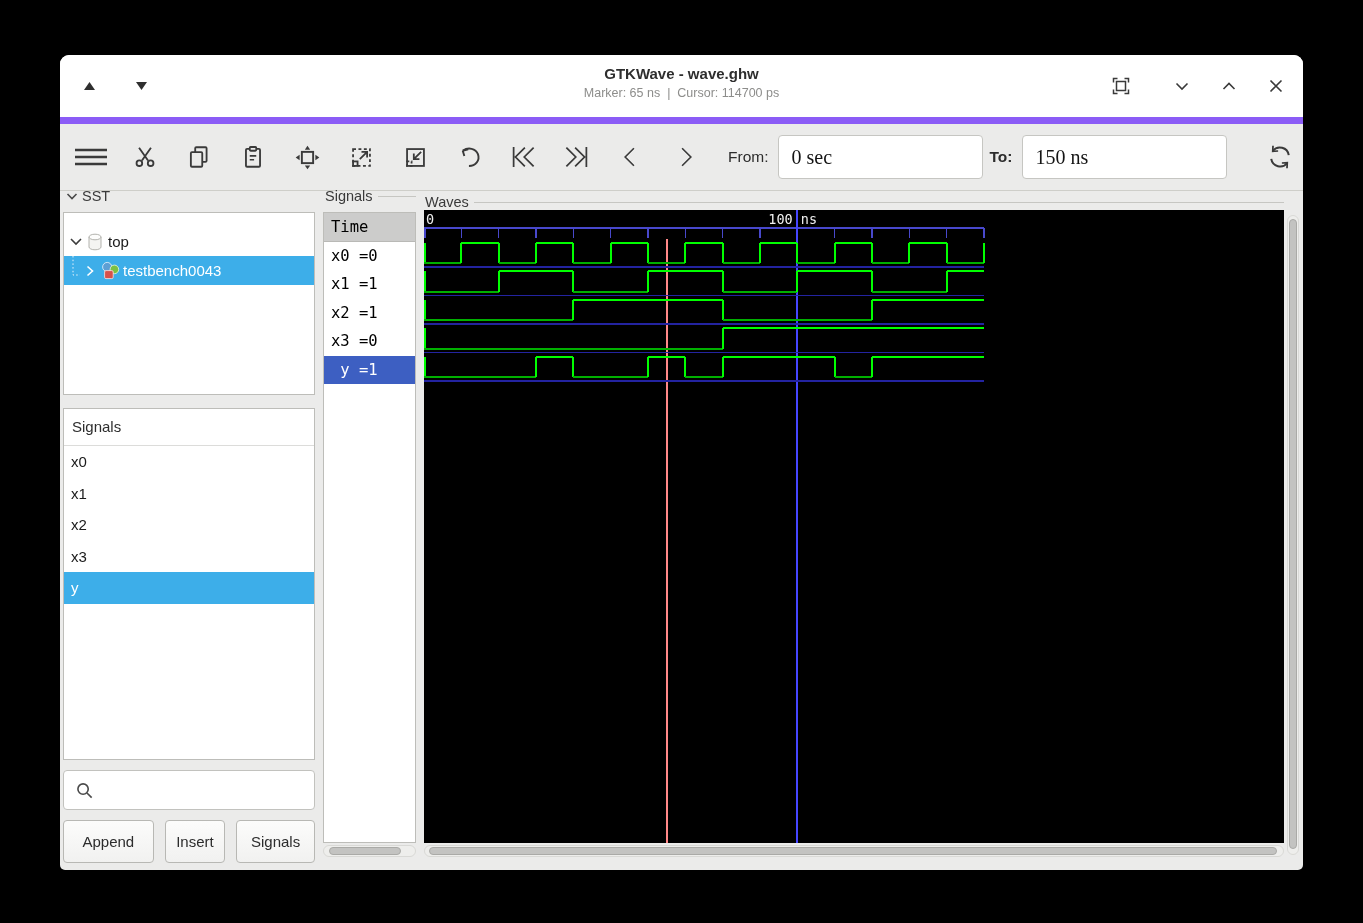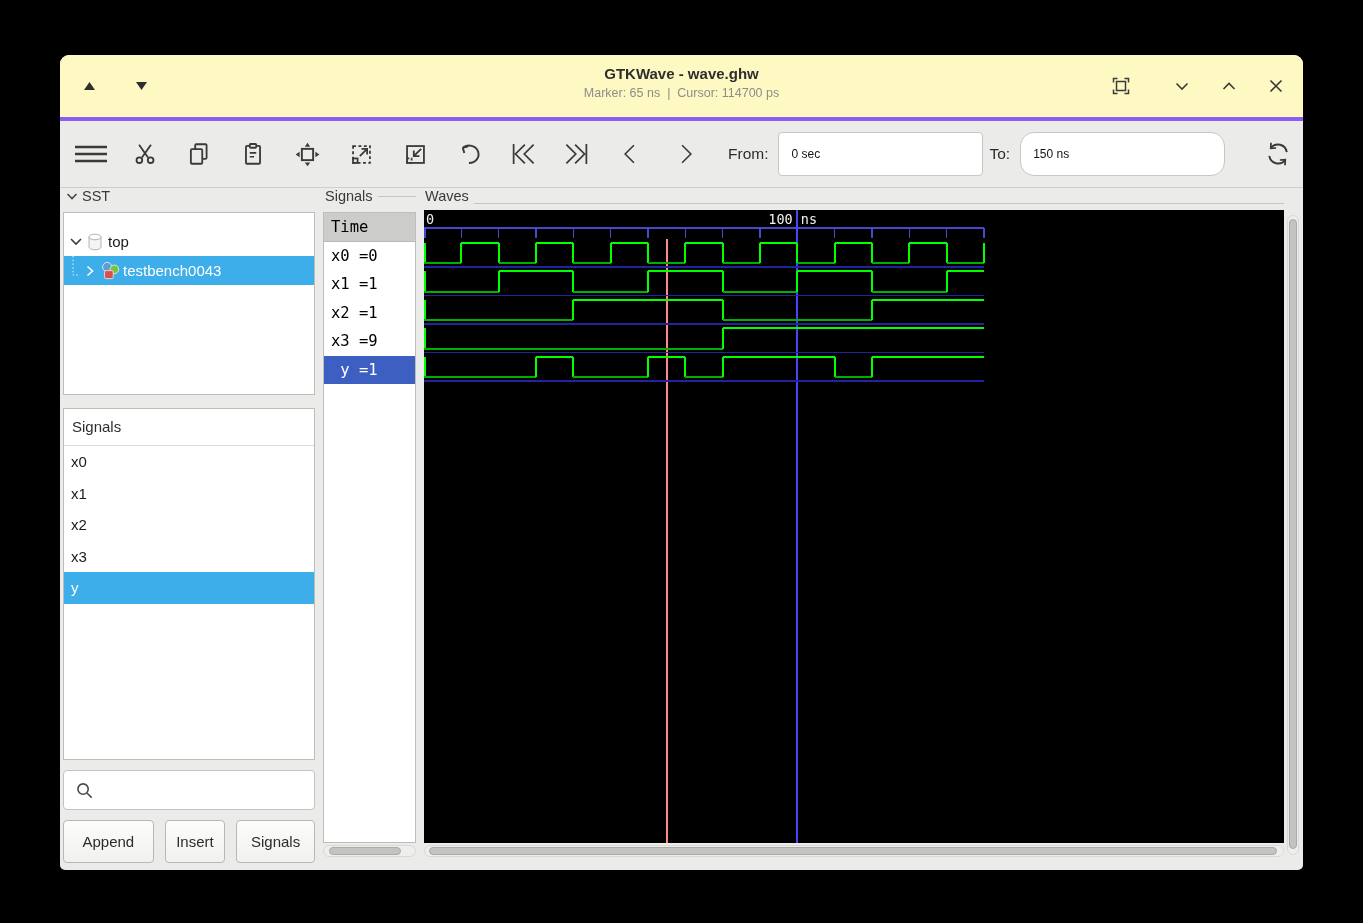--- a/index.html
+++ b/index.html
@@ -1,35 +1,35 @@
 <!DOCTYPE html>
 <html><head>
 <meta charset="utf-8">
 <style>
   html,body{margin:0;padding:0;width:1363px;height:923px;background:#000;overflow:hidden;
             font-family:"Liberation Sans",sans-serif;-webkit-font-smoothing:antialiased;}
   .window{position:absolute;left:60px;top:55px;width:1243px;height:815px;background:#ebebea;
           border-radius:9px 9px 5px 5px;overflow:hidden;}
   
-  .titlebar{position:relative;height:62px;background:#fef9c3;border-bottom:4px solid #8b5cf6;}
+  .titlebar{position:relative;height:62px;background:#ffffff;border-bottom:7px solid #8b5cf6;}
   .tb-left{position:absolute;left:18px;top:0;height:100%;display:flex;align-items:center;gap:30px;}
   .tb-btn{width:22px;height:22px;display:flex;align-items:center;justify-content:center;cursor:default;}
   .tb-center{position:absolute;left:0;right:0;top:10px;text-align:center;pointer-events:none;}
   .title{font-size:15px;font-weight:700;color:#2e2e2e;}
   .subtitle{font-size:12.5px;color:#8d8d8b;margin-top:4px;white-space:pre;}
   .tb-right{position:absolute;right:16px;top:0;height:100%;display:flex;align-items:center;gap:25px;}
   .tb-right .tb-btn:first-child{margin-right:14px;}
   
   .toolbar{position:relative;height:67px;background:#ebebea;border-bottom:1px solid #cecec9;
            display:flex;align-items:center;padding-left:14px;box-sizing:border-box;}
   .tbtn{height:38px;min-width:34px;display:flex;align-items:center;justify-content:center;margin-right:20px;}
   .tlabel{font-size:15.5px;color:#2c2c2c;margin:0 10px 0 6px;}
   .tinput{width:205px;height:44px;background:#fff;border:1px solid #c6c6c2;border-radius:4px;
-          font-family:Liberation Sans, sans-serif;font-size:12px;padding:11px 12px;color:#141414;box-sizing:border-box;outline:none;}
-  .tinput.second{margin-right:12px;border-radius:14px;}
+          font-family:Liberation Serif, serif;font-size:20px;padding:11px 12px;color:#141414;box-sizing:border-box;outline:none;}
+  .tinput.second{margin-right:12px;}
   
   .main{position:absolute;left:0;top:130px;width:1243px;height:685px;}
   .frame-label{display:flex;align-items:center;font-size:14.5px;color:#3a3a3a;}
   .frame-line{flex:1;height:1px;background:#c6c6c2;margin-left:5px;}
   .panel-box{background:#fff;border:1px solid #bdbdb9;box-sizing:border-box;}
   
   .sst-label{position:absolute;left:6px;top:3px;display:flex;align-items:center;gap:4px;font-size:14.5px;color:#3a3a3a;}
   .tree-box{position:absolute;left:3px;top:27px;width:252px;height:183px;padding-top:14px;}
   .tree-row{height:29px;display:flex;align-items:center;padding-left:5px;}
   .tree-row.sel{background:#3daee9;color:#fff;padding-left:0;}
@@ -47,21 +47,21 @@
         font-family:"Liberation Sans",sans-serif;font-size:15px;color:#2c2c2c;display:flex;align-items:center;justify-content:center;}
   .gbtn.b0{width:97px;} .gbtn.b1{width:64px;} .gbtn.b2{width:84px;}
   
   .sig-label{position:absolute;left:265px;top:3px;width:91px;}
   .sigpanel{position:absolute;left:263px;top:27px;width:93px;height:631px;font-family:"DejaVu Sans Mono",monospace;}
   .time-hdr{height:28.5px;background:#cccccb;border-bottom:1px solid #b9b9b6;line-height:28px;padding-left:7px;
             font-size:15.5px;color:#000;box-sizing:border-box;}
   .sig-row{height:28.6px;line-height:28.6px;padding-left:7px;font-size:15.5px;color:#000;white-space:pre;}
   .sig-row.sel{background:#3d5fc2;color:#fff;}
   
-  .waves-label{position:absolute;left:365px;top:3px;width:859px;align-items:flex-end;}
+  .waves-label{position:absolute;left:365px;top:9px;width:859px;}
   .wavebox{position:absolute;left:364px;top:25px;width:860px;height:633px;background:#000;}
   
   .scroll{position:absolute;background:#eeeeec;border:1px solid #d9d9d6;border-radius:6px;box-sizing:border-box;}
   .thumb{position:absolute;background:#c3c3c1;border:1px solid #aaaaa7;border-radius:5px;box-sizing:border-box;}
   .sig-hscroll{left:263px;top:660px;width:93px;height:12px;}
   .sig-hscroll .thumb{left:5px;top:1px;width:72px;height:8px;}
   .wav-hscroll{left:364px;top:660px;width:860px;height:12px;}
   .wav-hscroll .thumb{left:4px;top:1px;width:848px;height:8px;}
   .wav-vscroll{left:1227px;top:30px;width:12px;height:640px;}
   .wav-vscroll .thumb{left:1px;top:3px;width:8px;height:630px;}
@@ -184,21 +184,21 @@
           <path d="M14.5 4.5 L7 12 L14.5 19.5"></path>
         </svg>
     </div>
     <div class="tbtn">
       <svg width="28" height="28" viewBox="0 0 24 24" fill="none" stroke="#3a3a3a" stroke-width="1.4">
           <path d="M9.5 4.5 L17 12 L9.5 19.5"></path>
         </svg>
     </div>
     <span class="tlabel">From:</span>
     <input class="tinput" value="0 sec" style="">
-    <span class="tlabel" style="">To:</span>
+    <span class="tlabel" style="font-weight:bold;">To:</span>
     <input class="tinput second" value="150 ns" style="">
     <div class="tbtn" style="margin-left:24px;margin-right:0;">
       <svg width="30" height="30" viewBox="0 0 24 24" fill="none" stroke="#3a3a3a" stroke-width="1.6">
         <path d="M19 10.5 A7.2 7.2 0 0 0 6.2 7.2"></path>
           <path d="M6.4 3 L6.2 7.4 L10.5 7.2" stroke-width="1.4"></path>
         <path d="M5 13.5 A7.2 7.2 0 0 0 17.8 16.8"></path>
           <path d="M17.6 21 L17.8 16.6 L13.5 16.8" stroke-width="1.4"></path>
       </svg>
     </div>
   </div>
@@ -264,21 +264,21 @@
 
     <div class="sig-label frame-label">
       <span>Signals</span>
       <span class="frame-line"></span>
     </div>
     <div class="sigpanel panel-box">
       <div class="time-hdr">Time</div>
       <div class="sig-row">x0 =0</div>
       <div class="sig-row">x1 =1</div>
       <div class="sig-row">x2 =1</div>
-      <div class="sig-row">x3 =9</div>
+      <div class="sig-row">x3 =0</div>
       <div class="sig-row sel"> y =1</div>
     </div>
     <div class="scroll sig-hscroll">
         <div class="thumb"></div>
       </div>
 
     <div class="waves-label frame-label">
       <span>Waves</span>
       <span class="frame-line"></span>
     </div>

